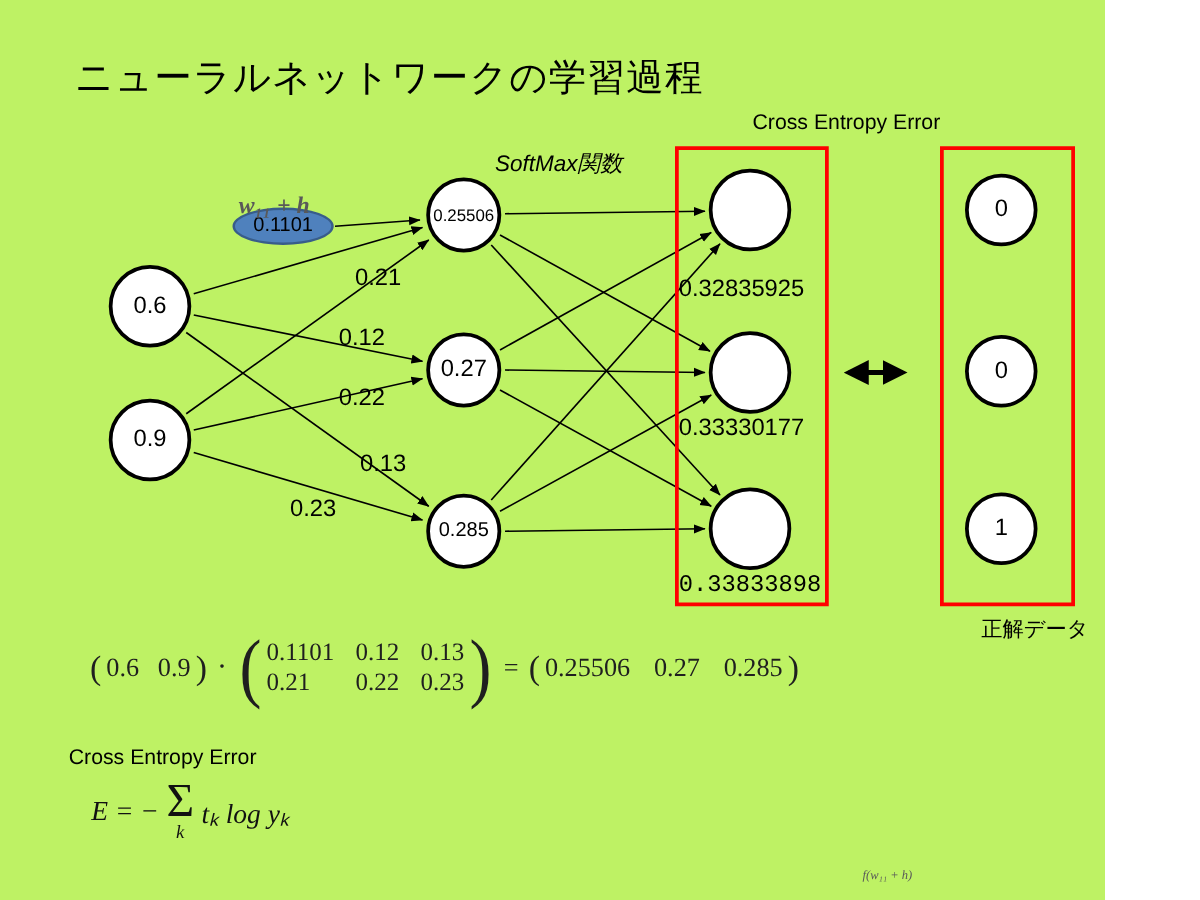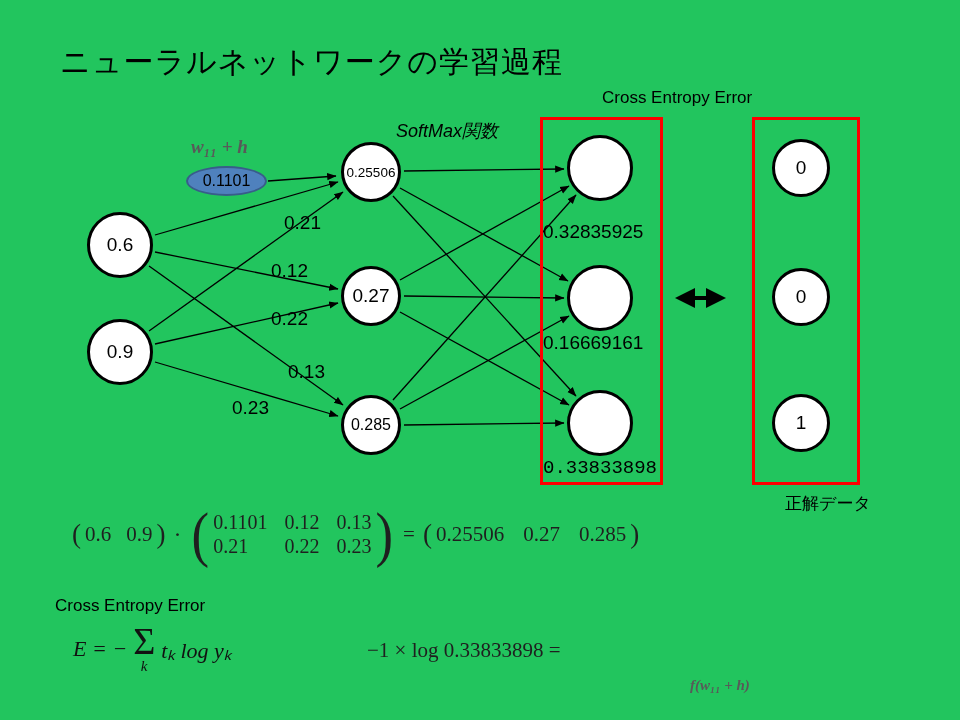--- a/index.html
+++ b/index.html
@@ -1,26 +1,26 @@
 <!DOCTYPE html>
 <html><head>
 <meta charset="utf-8">
 <style>
   * { margin:0; padding:0; box-sizing:border-box; }
   html,body { width:960px; height:720px; }
   body { background:#fff; font-family:"Liberation Sans",sans-serif; color:#000; }
-  .slide { position:relative; width:960px; height:720px; background:#22c55e; overflow:hidden; }
+  .slide { position:relative; width:884px; height:720px; background:#bef264; overflow:hidden; }
   .edges { position:absolute; left:0; top:0; z-index:1; }
   .node { position:absolute; z-index:3; border:3px solid #000; border-radius:50%; background:#fff;
           display:flex; align-items:center; justify-content:center; }
   .red-box { position:absolute; z-index:2; border:3px solid #ff0000; }
   .ellipse { position:absolute; z-index:3; border-radius:50%; border:2px solid #385d8a; background:#4f81bd;
              display:flex; align-items:center; justify-content:center; }
   .label { position:absolute; z-index:4; white-space:nowrap; }
-  .serif { font-family:"Liberation Serif",serif; }
+  .serif { font-family:"Liberation Serif",serif;margin-top:18px; }
   .math-gray { color:#595959; font-style:italic; font-weight:bold; }
   .title { font-size:30px; letter-spacing:1px; }
   .matrix-eq { position:absolute; z-index:4; display:flex; align-items:center;
                font-family:"Liberation Serif",serif; font-size:21px; color:#1f1f1f; }
   .mparen { font-size:27px; line-height:1; font-weight:normal; }
   .bigparen { font-size:62px; line-height:0.85; font-weight:normal; transform:scaleX(0.85); }
   .rowvec { display:flex; gap:15px; padding:0 4px; }
   .mgrid { display:grid; grid-template-columns:auto auto auto; column-gap:17px; row-gap:1px;
            font-size:20px; text-align:left; padding:0 3px; }
   .eq-formula { position:absolute; z-index:4; display:flex; align-items:center;
@@ -94,21 +94,21 @@
   </div>
   <div class="node" style="left:341px; top:395px; width:60px; height:60px; font-size:16px;">
     <span>0.285</span>
   </div>
 
   <div class="node" style="left:567px; top:135px; width:66px; height:66px;"></div>
   <div class="node" style="left:567px; top:265px; width:66px; height:66px;"></div>
   <div class="node" style="left:567px; top:390px; width:66px; height:66px;"></div>
 
   <div class="label" style="left:543px; top:221px; font-size:19px;">0.32835925</div>
-  <div class="label" style="left:543px; top:332px; font-size:19px;">0.16669161</div>
+  <div class="label" style="left:543px; top:332px; font-size:19px;">0.33330177</div>
   <div class="label" style="left:543px; top:457px; font-size:19px;font-family:Liberation Mono, monospace;">0.33833898</div>
 
   <div class="node" style="left:772px; top:139px; width:58px; height:58px; font-size:19px;">
     <span>0</span>
   </div>
   <div class="node" style="left:772px; top:268px; width:58px; height:58px; font-size:19px;">
     <span>0</span>
   </div>
   <div class="node" style="left:772px; top:394px; width:58px; height:58px; font-size:19px;">
     <span>1</span>
@@ -154,18 +154,17 @@
 
   <div class="eq-formula" style="left:73px; top:622px;">
     <span class="italic">E  =  −</span>
     <span class="sigma-stack">
       <span class="sigma">Σ</span>
       <span class="sigma-sub">k</span>
     </span>
     <span class="italic">tₖ log yₖ</span>
   </div>
 
-  <div class="label serif" style="left:367px; top:638px; font-size:21px; color:#1f1f1f;">−1 × log 0.33833898 =</div>
 
 
-  <div class="label serif math-gray" style="left:690px; top:677px; font-size:15px; font-weight:bold;">f(w₁₁ + h)</div>
+  <div class="label serif math-gray" style="left:690px; top:677px; font-size:10px; font-weight:normal;">f(w₁₁ + h)</div>
 
 </div>
 
 </body></html>

